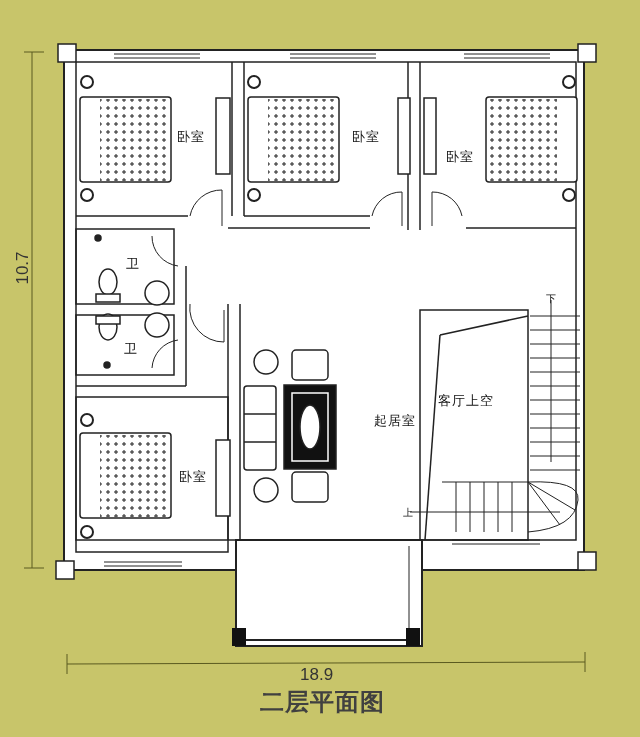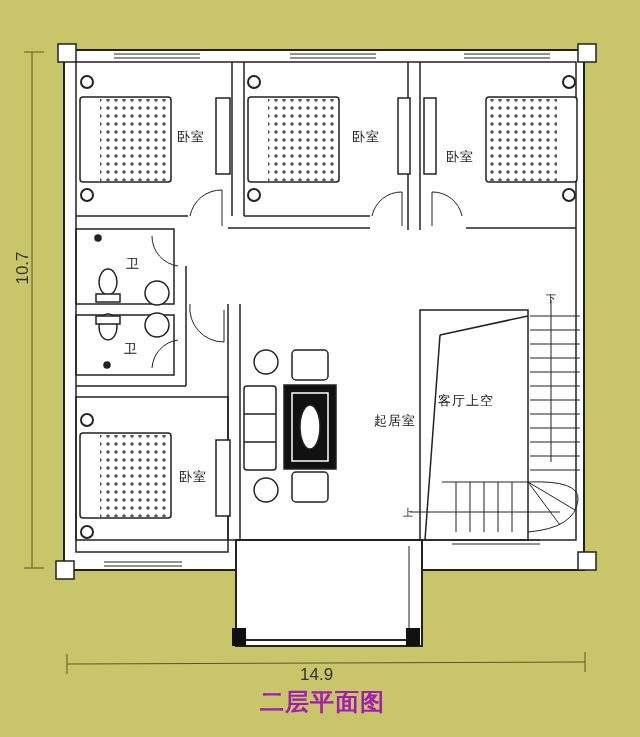--- a/index.html
+++ b/index.html
@@ -1,21 +1,21 @@
 <!DOCTYPE html>
 <html><head>
 <meta charset="utf-8">
 <style>
   html, body { margin:0; padding:0; }
   body { width:640px; height:737px; background:#c8c56a; position:relative; overflow:hidden;
          font-family:"DejaVu Sans", sans-serif; }
   svg { position:absolute; left:0; top:0; }
   .lbl { position:absolute; color:#111; font-size:13px; letter-spacing:1px; white-space:nowrap; }
   .dim { position:absolute; color:#333; font-size:17px; font-family:"Liberation Sans", sans-serif; }
-  .title { position:absolute; font-weight:bold; font-size:24px; color:#a21caf; letter-spacing:1px; }
+  .title { position:absolute; font-weight:bold; font-size:24px; color:#404040; letter-spacing:1px; }
 </style>
 </head>
 <body>
 
 <svg width="640" height="737" viewBox="0 0 640 737">
   <g fill="none" stroke="#5a5a20" stroke-width="1">
 
     <line x1="32" y1="52" x2="32" y2="568"></line>
     <line x1="24" y1="52" x2="44" y2="52"></line>
       <line x1="24" y1="568" x2="44" y2="568"></line>
@@ -187,14 +187,14 @@
 <div class="lbl" style="left:446px;top:148px;">卧室</div>
 <div class="lbl" style="left:179px;top:468px;">卧室</div>
 <div class="lbl" style="left:126px;top:255px;">卫</div>
 <div class="lbl" style="left:124px;top:340px;">卫</div>
 <div class="lbl" style="left:348px;top:412px;margin-left:26px;">起居室</div>
 <div class="lbl" style="left:438px;top:392px;">客厅上空</div>
 <div class="lbl" style="left:546px;top:292px;font-size:10px;">下</div>
 <div class="lbl" style="left:403px;top:506px;font-size:10px;">上</div>
 
 <div class="dim" style="left:6px;top:258px;transform:rotate(-90deg);transform-origin:center;">10.7</div>
-<div class="dim" style="left:300px;top:665px;">14.9</div>
+<div class="dim" style="left:300px;top:665px;">18.9</div>
 <div class="title" style="left:260px;top:686px;">二层平面图</div>
 
 </body></html>

